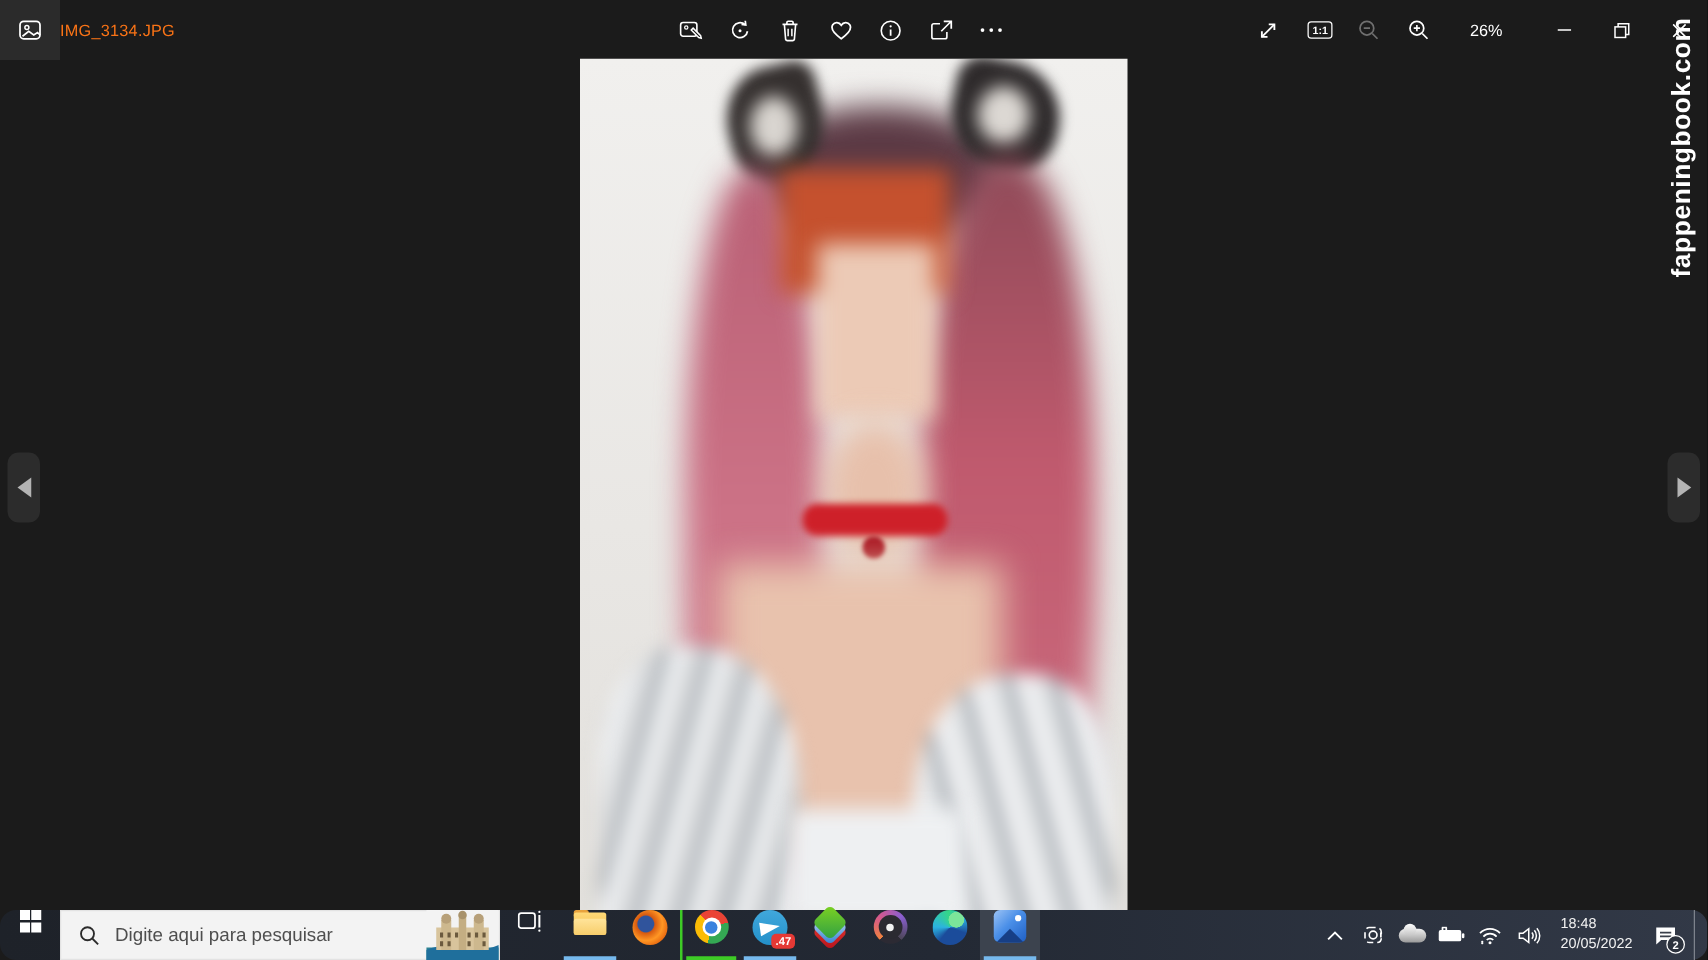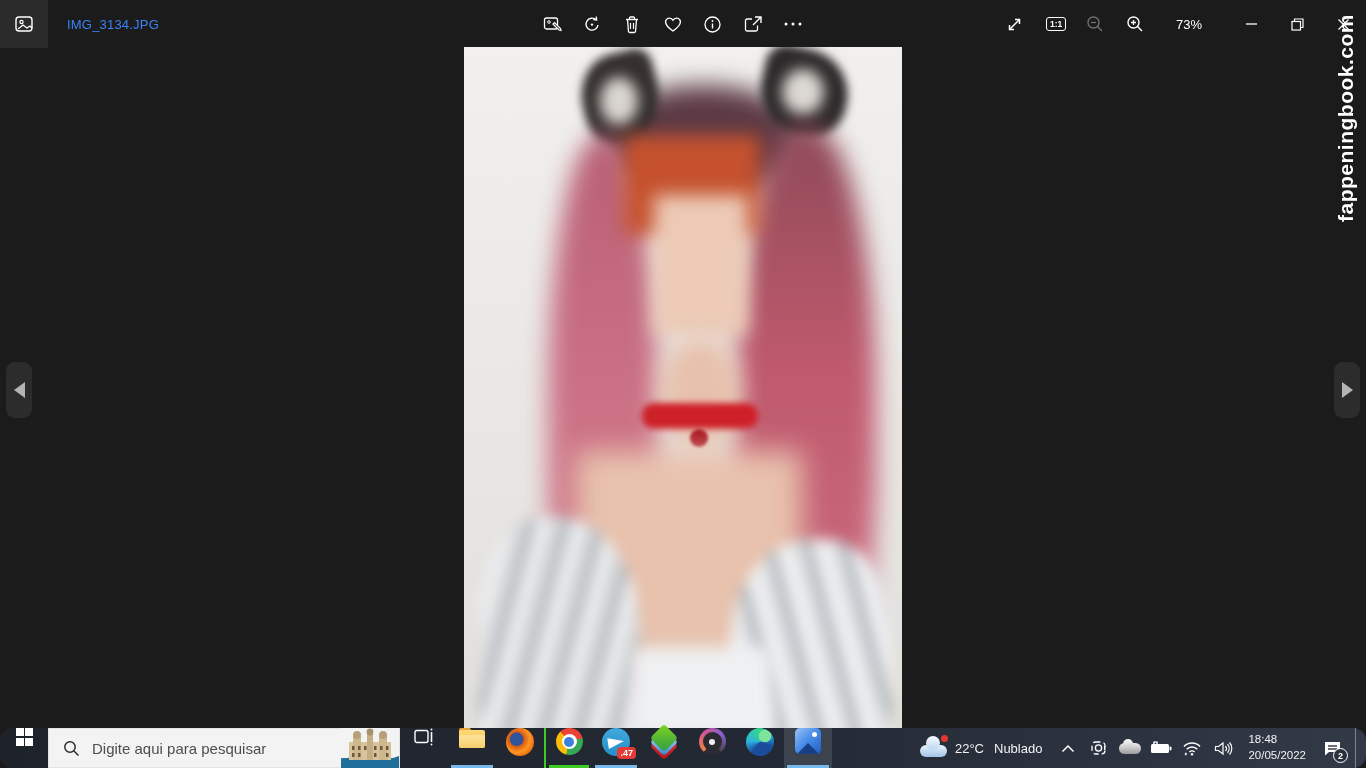--- a/index.html
+++ b/index.html
@@ -3,21 +3,21 @@
 <meta charset="utf-8">
 <style>
   * { margin:0; padding:0; box-sizing:border-box; }
   html,body { width:1366px; height:768px; background:#101010; }
   body { font-family:"Liberation Sans", sans-serif; }
   .screen { position:relative; width:1366px; height:768px; background:#1b1b1b; overflow:hidden; }
 
   
   .titlebar { position:absolute; top:0; left:0; right:0; height:48px; display:flex; align-items:center; color:#fff; z-index:30; }
   .app-tile { width:48px; height:48px; background:#2b2b2b; display:flex; align-items:center; justify-content:center; flex:0 0 auto; }
-  .file-title { margin-left:19px; font-size:13px; color:#3b82f6; letter-spacing:.2px; }
+  .file-title { font-size:13px; color:#f97316; letter-spacing:.2px; }
   .tb-center { position:absolute; left:50%; top:0; transform:translateX(-50%); height:48px; display:flex; align-items:center; }
   .tb-right { position:absolute; right:0; top:0; height:48px; display:flex; align-items:center; }
   .tb-btn { width:40px; height:48px; display:flex; align-items:center; cursor:default; }
   .cap-btn { width:46px; height:48px; display:flex; align-items:center; justify-content:center; }
   .zoom-label { width:46px; text-align:center; font-size:13px; color:#fff; }
   .ratio-box { border:1.4px solid #fff; border-radius:3px; font-size:8.5px; font-weight:bold; padding:2px 3px; line-height:1; }
   .tb-spacer { width:16px; }
   svg.ico { display:block; }
 
   
@@ -207,21 +207,21 @@
           <path d="M5 7.5 h5" stroke="#6f6f6f" stroke-width="1.3"></path>
         </svg>
       </div>
       <div class="tb-btn">
         <svg class="ico" width="18" height="18" viewBox="0 0 18 18">
           <circle cx="7.5" cy="7.5" r="5.5" fill="none" stroke="#fff" stroke-width="1.4"></circle>
           <path d="M11.8 11.8 L16 16" stroke="#fff" stroke-width="1.4"></path>
           <path d="M5 7.5 h5 M7.5 5 v5" stroke="#fff" stroke-width="1.3"></path>
         </svg>
       </div>
-      <div class="zoom-label">73%</div>
+      <div class="zoom-label">26%</div>
       <div class="tb-spacer"></div>
       <div class="cap-btn">
         <svg class="ico" width="11" height="2" viewBox="0 0 11 2">
             <path d="M0 1 h11" stroke="#fff" stroke-width="1.3"></path>
           </svg>
       </div>
       <div class="cap-btn">
         <svg class="ico" width="13" height="13" viewBox="0 0 13 13">
           <rect x="1" y="3.5" width="8.5" height="8.5" fill="none" stroke="#fff" stroke-width="1.2"></rect>
           <path d="M3.5 3.5 v-2.5 h8.5 v8.5 h-2.5" fill="none" stroke="#fff" stroke-width="1.2"></path>
@@ -352,31 +352,20 @@
     </div>
     <div class="tb-tile tile-active">
       <div class="photos-ico">
           <div class="mnt"></div>
           <div class="sun"></div>
         </div>
       <div class="underline ul-blue"></div>
     </div>
 
     <div class="tray">
-      <div class="weather">
-        <div class="w-cloud">
-          <div class="c1"></div>
-            <div class="c2"></div>
-            <div class="dot"></div>
-        </div>
-        <div class="w-text">
-          <span>22°C</span>
-          <span>Nublado</span>
-        </div>
-      </div>
       <div class="tray-ic">
         <svg class="ico" width="14" height="9" viewBox="0 0 14 9">
           <path d="M1.5 7.5 L7 2 L12.5 7.5" fill="none" stroke="#fff" stroke-width="1.5"></path>
         </svg>
       </div>
       <div class="tray-ic">
         <svg class="ico" width="18" height="16" viewBox="0 0 18 16">
           <rect x="2" y="2" width="13" height="12" rx="3.5" fill="none" stroke="#fff" stroke-width="1.3" stroke-dasharray="5 3.2"></rect>
           <circle cx="8.5" cy="8" r="3.1" fill="none" stroke="#fff" stroke-width="1.3"></circle>
           <path d="M14.7 6 v4" stroke="#fff" stroke-width="1.4"></path>

